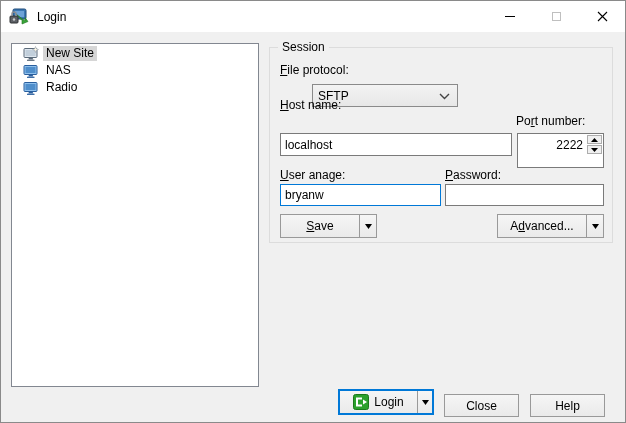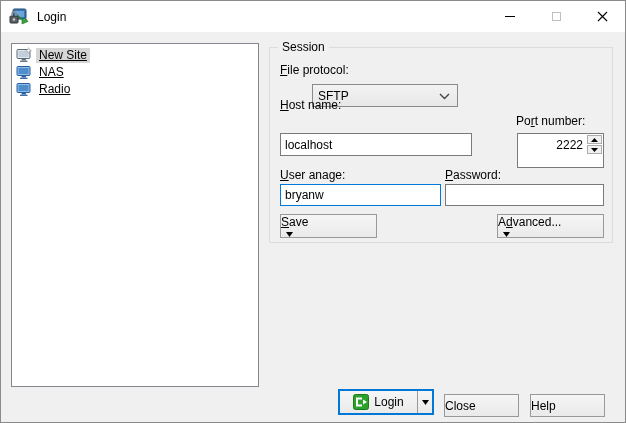--- a/index.html
+++ b/index.html
@@ -22,21 +22,21 @@
   .titlebar .title { margin-left: 8px; font-size: 12px; }
   .caption-buttons { position: absolute; right: 0; top: 0; height: 31px; display: flex; }
   .cap-btn { width: 46px; height: 31px; display: flex; align-items: center; justify-content: center; }
   .min-glyph { width: 10px; height: 0; border-top: 1px solid #000; }
   .max-glyph { width: 9px; height: 9px; border: 1px solid #bfbfbf; }
   
   .sitelist {
     position: absolute; left: 10px; top: 42px; width: 248px; height: 344px;
     background: #fff; border: 1px solid #828790; padding-top: 2px;
   }
-  .siterow { display: flex; align-items: flex-end; height: 17px; padding-left: 4px; text-decoration: underline; }
+  .siterow { display: flex; align-items: flex-start; height: 17px; padding-left: 11px; }
   .siterow .sicon { width: 16px; height: 16px; margin-right: 4px; flex: 0 0 auto; }
   .siterow .slabel { padding: 1px 3px; line-height: 13px; }
   .siterow.selected .slabel { background: #d6d6d6; }
   
   .groupbox {
     position: absolute; left: 268px; top: 46px; width: 344px; height: 196px;
     border: 1px solid #dcdcdc;
   }
   .grouplabel {
     position: absolute; left: 8px; top: -8px; background: #f0f0f0; padding: 0 4px;
@@ -66,23 +66,22 @@
   }
   .spin { position: absolute; right: 1px; top: 1px; width: 15px; height: 19px; }
   .spin-btn {
     width: 15px; height: 9px; background: #f0f0f0; border: 1px solid #adadad;
     display: flex; align-items: center; justify-content: center;
   }
   .spin-btn + .spin-btn { margin-top: 1px; }
   
   .btn {
     position: absolute; background: linear-gradient(#f5f5f5,#eaeaea);
-    border: 1px solid #999; display: flex; align-items: flex-start; justify-content: center;
+    border: 1px solid #999; display: flex; align-items: center; justify-content: center;
     font-size: 12px;
-    flex-direction: column;
   }
   .splitbtn { justify-content: flex-start; padding: 0; }
   .splitbtn .split-main { flex: 1; text-align: center; }
   .splitbtn .split-sep { width: 1px; align-self: stretch; background: #999; }
   .splitbtn .split-arrow { width: 16px; display: flex; align-items: center; justify-content: center; }
   .dropbtn { position: relative; margin-top: 47px; }
   .dropbtn .drop-label { position: absolute; left: 0; right: 24px; text-align: center; top: 4px; }
   .dropbtn .drop-arrow { position: absolute; right: 12px; top: 9px; }
   
   .loginbtn {
@@ -161,21 +160,21 @@
     <span class="fieldlabel" style="left:10px; top:15px;"><span></span><span class="ak">F</span><span>ile protocol:</span></span>
 
     <div class="combo">
       <span>SFTP</span>
       <svg class="chev" width="11" height="7" viewBox="0 0 11 7">
         <path d="M1 1 L5.5 5.5 L10 1" stroke="#444" stroke-width="1.4" fill="none"></path>
       </svg>
     </div>
 
     <span class="fieldlabel" style="left:10px; top:50px;"><span></span><span class="ak">H</span><span>ost name:</span></span>
-    <input class="txt" style="left: 10px; top: 85px; width: 192px; height: 23px;" value="localhost">
+    <input class="txt" style="left: 10px; top: 85px; width: 232px; height: 23px;" value="localhost">
 
     <span class="fieldlabel" style="left:246px; top:66px;"><span>Po</span><span class="ak">r</span><span>t number:</span></span>
     <div class="portwrap">
       <input value="2222" style="">
       <div class="spin">
         <div class="spin-btn">
           <svg width="7" height="4" viewBox="0 0 7 4">
               <path d="M3.5 0 L7 4 H0 Z" fill="#000"></path>
             </svg>
         </div>

